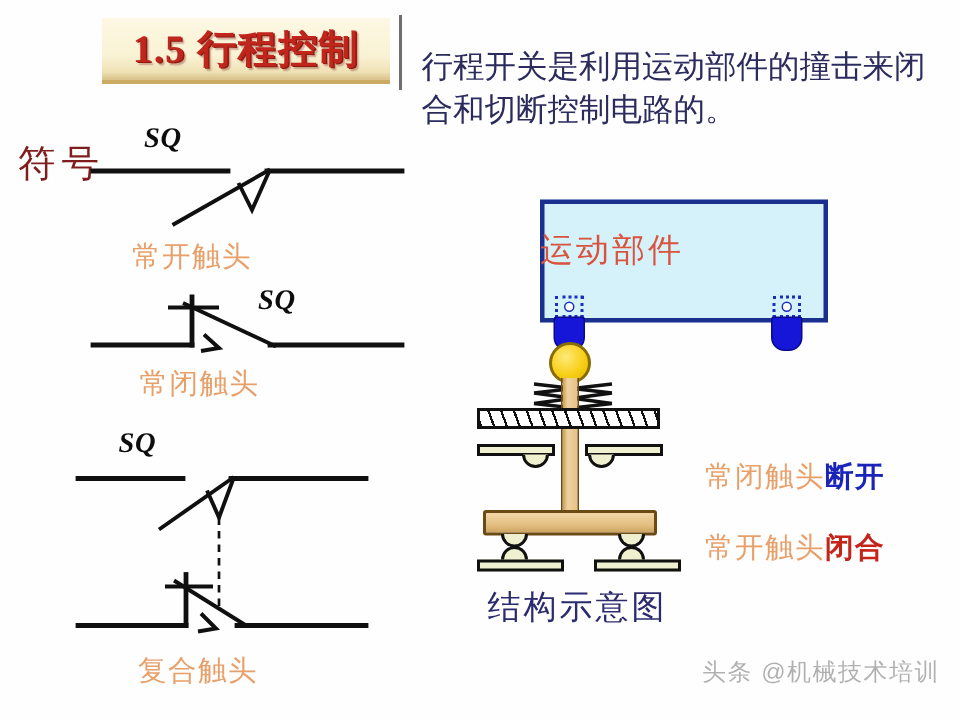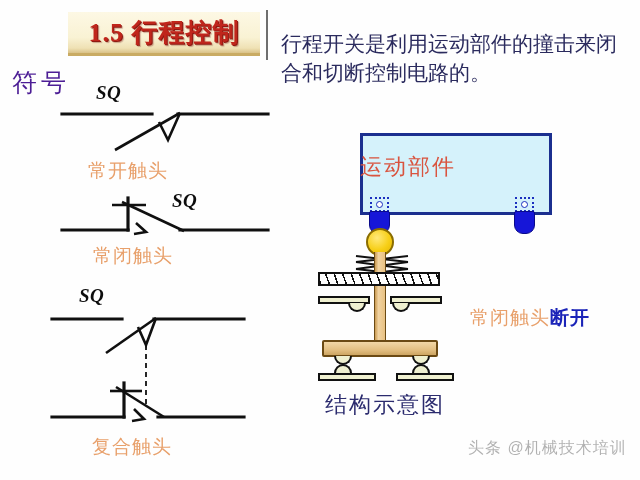--- a/index.html
+++ b/index.html
@@ -68,24 +68,24 @@
     font-size: 21px;
     line-height: 29px;
     color: #2b2b5e;
     letter-spacing: 0px;
   }
 
   
   #symbol-label {
     position: absolute;
     left: 12px;
-    top: 66px;
+    top: 92px;
     font-family: "Liberation Serif", "DejaVu Serif", serif;
     font-size: 25px;
-    color: #4c1d95;
+    color: #7f1d1d;
     letter-spacing: 4px;
   }
 
   
   .cn-caption {
     position: absolute;
     font-family: "Liberation Serif", "DejaVu Serif", serif;
     font-size: 19px;
     color: #e8a06b;
     letter-spacing: 1px;
@@ -352,18 +352,21 @@
   <div class="contact-bump-down" style="left:412px; top:356px;"></div>
 
   <div class="contact-bump-up" style="left:334px; top:364px;"></div>
   <div class="contact-bump-up" style="left:412px; top:364px;"></div>
   <div class="contact-pad" style="left:318px; top:373px; width:58px;"></div>
   <div class="contact-pad" style="left:396px; top:373px; width:58px;"></div>
 
   <div class="struct-text" style="left:470px; top:305px;">
     <span class="t-orange">常闭触头</span><span class="t-blue">断开</span>
   </div>
+  <div class="struct-text" style="left:470px; top:352px;">
+    <span class="t-orange">常开触头</span><span class="t-red">闭合</span>
+  </div>
 
   <div id="struct-caption">结构示意图</div>
 
   <div id="watermark">头条 @机械技术培训</div>
 
 </div>
 
 </body></html>

